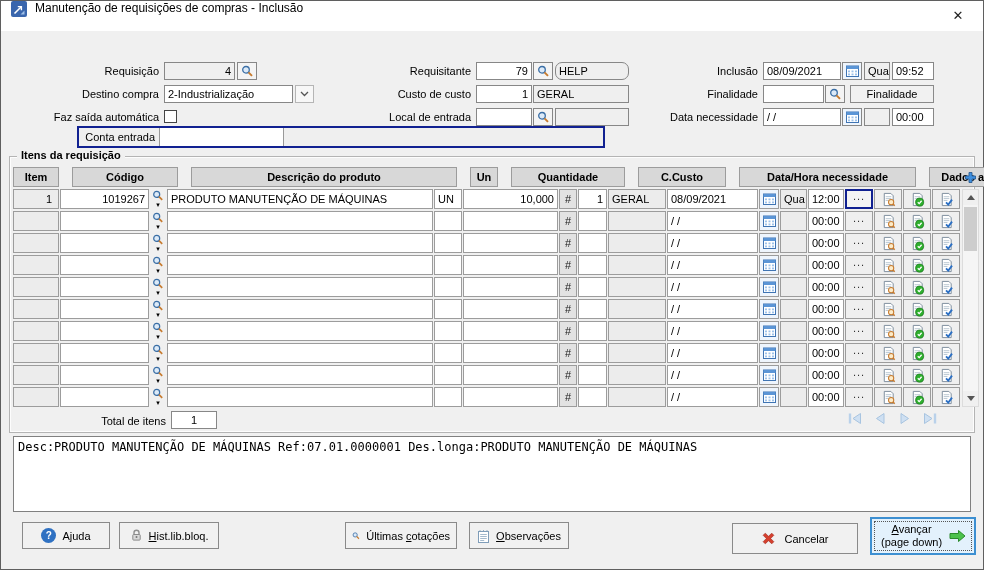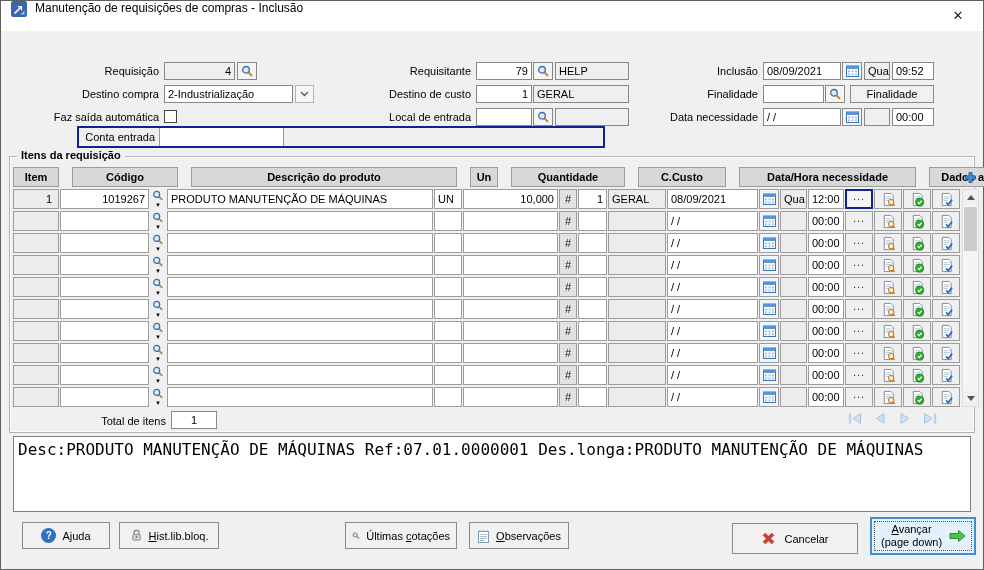--- a/index.html
+++ b/index.html
@@ -55,21 +55,21 @@
   .icobtn{width:28px; border:1px solid #9c9c9c; background:#efefef; display:flex; align-items:center; justify-content:center;}
   
   .scroll { position:absolute; left:961px; top:188px; width:17px; height:218px; background:#f5f5f5; border:1px solid #dcdcdc; }
   .sarrow { position:absolute; left:0; width:15px; height:15px; display:flex; align-items:center; justify-content:center; background:#f0f0f0; }
   .tri-up { width:0; height:0; border-left:4px solid transparent; border-right:4px solid transparent; border-bottom:5px solid #555; }
   .tri-dn { width:0; height:0; border-left:4px solid transparent; border-right:4px solid transparent; border-top:5px solid #555; }
   .sthumb { position:absolute; left:1px; top:17px; width:13px; height:44px; background:#cdcdcd; }
   
   .navrow { position:absolute; left:845px; top:410px; display:flex; gap:7px; }
   
-  .descbox { position:absolute; left:12px; top:435px; width:958px; height:76px; background:#fff; border:1px solid #808080; font-family:"DejaVu Sans Mono", monospace; font-size:16px; padding:3px 4px; white-space:pre-wrap; }
+  .descbox { position:absolute; left:12px; top:435px; width:958px; height:76px; background:#fff; border:1px solid #808080; font-family:"DejaVu Sans Mono", monospace; font-size:12px; padding:3px 4px; white-space:pre-wrap; }
   
   .fbtn { position:absolute; top:521px; height:27px; border:1px solid #8a8a8a; background:#f1f1f1; display:flex; align-items:center; justify-content:center; gap:6px; padding:0 6px; white-space:nowrap; }
   .mn { text-decoration: underline; }
   .cancelbtn { position:absolute; left:731px; top:522px; width:126px; height:31px; border:1px solid #8a8a8a; background:#f1f1f1; display:flex; align-items:center; justify-content:center; gap:8px; }
   .avancarbtn { position:absolute; left:869px; top:516px; width:106px; height:38px; border:2px solid #3d8fd1; background:#e3f1fc; outline:1px dotted #555; outline-offset:-5px; display:flex; align-items:center; justify-content:space-between; padding:0 7px 0 9px; }
   .avtext { line-height:13px; text-align:center; }
   .helpico { width:15px; height:15px; border-radius:50%; background:#2f71c2; color:#fff; font-weight:bold; font-size:10px; line-height:15px; text-align:center; flex:0 0 15px; }
 </style>
 </head>
 <body>
@@ -97,21 +97,21 @@
   </div>
 
   <div class="lbl" style="left:360px;top:61px;width:110px;">Requisitante</div>
   <div class="fld num" style="left:475px;top:61px;width:56px;">79</div>
   <div class="sqbtn" style="left:532px;top:61px;">
     <svg width="13" height="13" viewBox="0 0 13 13">
         <circle cx="5" cy="4.8" r="3.3" fill="#dceaf8" stroke="#3a6ea5" stroke-width="1.3"></circle>
         <line x1="7.5" y1="7.3" x2="11" y2="10.8" stroke="#c77b2f" stroke-width="1.9"></line>
       </svg>
   </div>
-  <div class="fld ro" style="left:554px;top:61px;width:74px;">HELP</div>
+  <div class="fld ro" style="left:554px;top:61px;width:74px;border-radius:7px;">HELP</div>
 
   <div class="lbl" style="left:640px;top:61px;width:117px;">Inclusão</div>
   <div class="fld" style="left:762px;top:61px;width:78px;">08/09/2021</div>
   <div class="sqbtn" style="left:841px;top:61px;background:#eef5fd;">
     <svg width="13" height="12" viewBox="0 0 13 12">
         <rect x="0.5" y="1" width="12" height="10.5" fill="#fff" stroke="#3f74b3"></rect>
         <rect x="0.5" y="1" width="12" height="3" fill="#5b95d6"></rect>
         <g fill="#9dc2ea">
           <rect x="2" y="5.5" width="2" height="1.8"></rect>
           <rect x="5.5" y="5.5" width="2" height="1.8"></rect>
@@ -126,21 +126,21 @@
   <div class="fld" style="left:891px;top:61px;width:42px;">09:52</div>
 
   <div class="lbl" style="left:30px;top:84px;width:128px;">Destino compra</div>
   <div class="fld" style="left:163px;top:84px;width:129px;">2-Industrialização</div>
   <div class="combo-arrow" style="left:294px;top:84px;">
     <svg width="9" height="6" viewBox="0 0 9 6">
         <polyline points="1,1 4.5,4.5 8,1" fill="none" stroke="#555" stroke-width="1.3"></polyline>
       </svg>
   </div>
 
-  <div class="lbl" style="left:360px;top:84px;width:110px;">Destino de custo</div>
+  <div class="lbl" style="left:360px;top:84px;width:110px;">Custo de custo</div>
   <div class="fld num" style="left:475px;top:84px;width:56px;">1</div>
   <div class="fld ro" style="left:532px;top:84px;width:96px;">GERAL</div>
 
   <div class="lbl" style="left:640px;top:84px;width:117px;">Finalidade</div>
   <div class="fld" style="left:762px;top:84px;width:61px;"></div>
   <div class="sqbtn" style="left:824px;top:84px;">
     <svg width="13" height="13" viewBox="0 0 13 13">
         <circle cx="5" cy="4.8" r="3.3" fill="#dceaf8" stroke="#3a6ea5" stroke-width="1.3"></circle>
         <line x1="7.5" y1="7.3" x2="11" y2="10.8" stroke="#c77b2f" stroke-width="1.9"></line>
       </svg>

